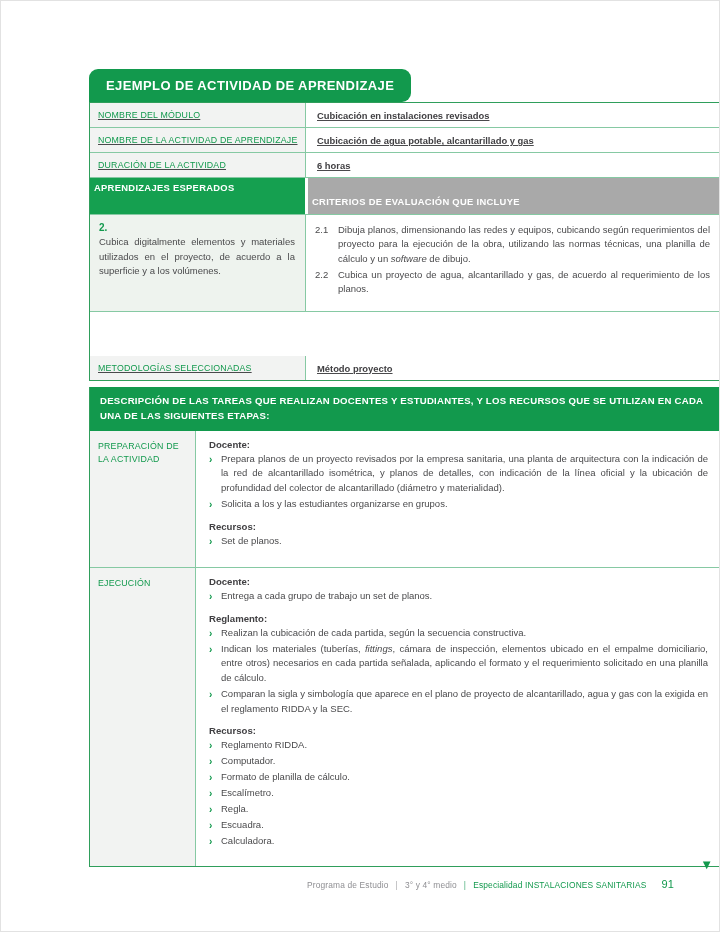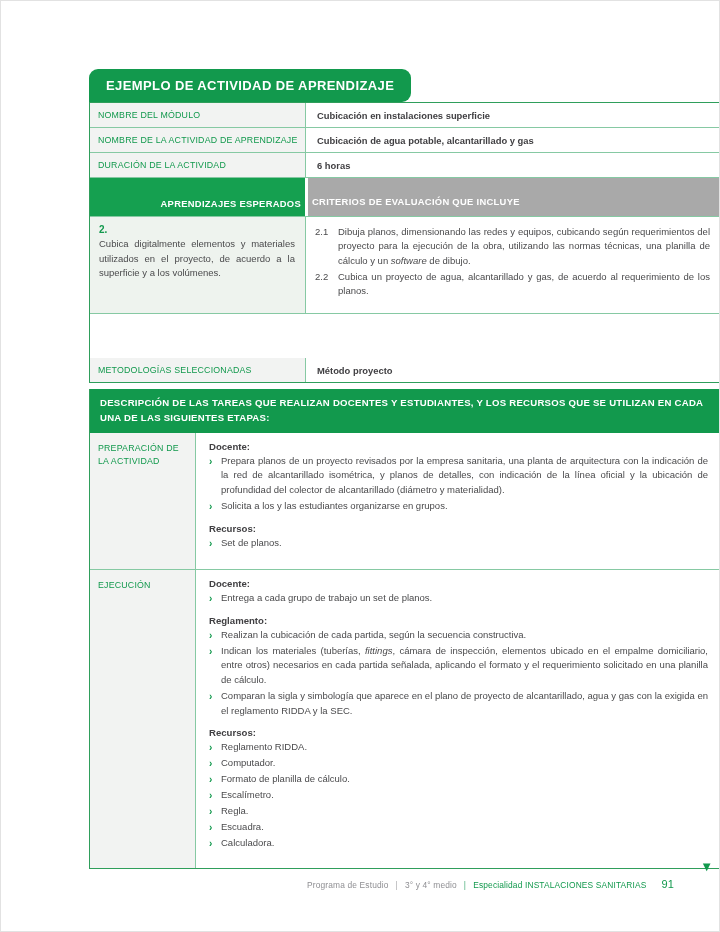--- a/index.html
+++ b/index.html
@@ -13,36 +13,36 @@
 
   
   .title-box {
     display:inline-block; background:#12994d; color:#fff; font-weight:bold;
     font-size:13px; letter-spacing:.4px; padding:0 17px; height:33px; line-height:34px;
     border-radius:9px 9px 9px 0;
   }
 
   
   .info-table { border:1px solid #2f9e5b; border-top:1px solid #2f9e5b; }
-  .info-row { display:grid; grid-template-columns:215px 1fr; border-bottom:1px solid #86c9a3; }
+  .info-row { display:grid; grid-template-columns:215px 1fr; border-bottom:1px solid #86c9a3;text-decoration:underline; }
   .info-row:last-child { border-bottom:none;margin-top:44px; }
   .cell-label {
     background:#f2f3f2; color:#12994d; font-size:8.8px; letter-spacing:.2px;
     padding:7px 6px 6px 8px;
   }
   .cell-value {
     border-left:1px solid #86c9a3; background:#fff; color:#414043; font-weight:bold;
     font-size:9.4px; padding:7px 6px 6px 11px;
   }
 
   
   .hdr-row { display:grid; grid-template-columns:215px 1fr; border-bottom:1px solid #86c9a3; }
   .hdr-left {
     background:#15a050; color:#fff; font-weight:bold; font-size:9.4px; letter-spacing:.3px;
-    text-align:right; padding:20px 4px 7px;
+    text-align:left; padding:4px 4px 7px;
   }
   .hdr-right {
     background:#a9a9a9; color:#fff; font-weight:bold; font-size:9.4px; letter-spacing:.3px;
     text-align:left; padding:18px 4px 7px; border-left:3px solid #fff;
   }
 
   
   .learn-row { display:grid; grid-template-columns:215px 1fr; border-bottom:1px solid #86c9a3; min-height:97px; }
   .expected-cell { background:#eef3ee; padding:7px 10px 8px 9px; }
   .expected-number { color:#12994d; font-weight:bold; font-size:10px; display:block; margin-bottom:2px; }
@@ -106,21 +106,21 @@
   <div class="section-tab">6.</div>
 
   <div class="content">
 
     <div class="title-box">EJEMPLO DE ACTIVIDAD DE APRENDIZAJE</div>
 
     <div class="info-table">
 
       <div class="info-row">
         <div class="cell-label">NOMBRE DEL MÓDULO</div>
-        <div class="cell-value">Cubicación en instalaciones superficie</div>
+        <div class="cell-value">Cubicación en instalaciones revisados</div>
       </div>
 
       <div class="info-row">
         <div class="cell-label">NOMBRE DE LA ACTIVIDAD DE APRENDIZAJE</div>
         <div class="cell-value">Cubicación de agua potable, alcantarillado y gas</div>
       </div>
 
       <div class="info-row">
         <div class="cell-label">DURACIÓN DE LA ACTIVIDAD</div>
         <div class="cell-value">6 horas</div>

